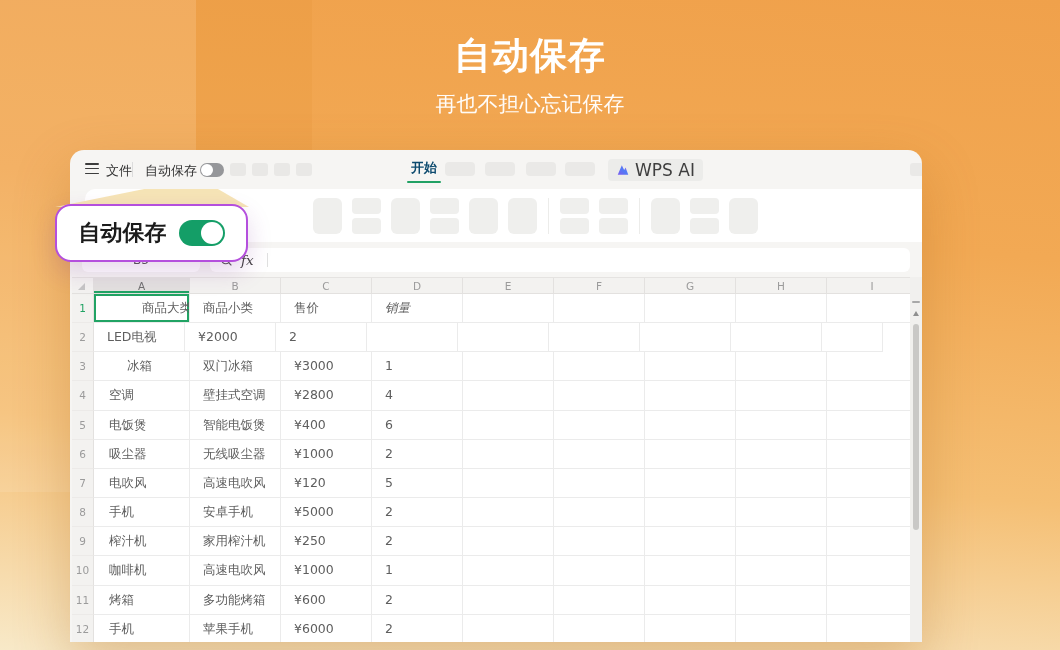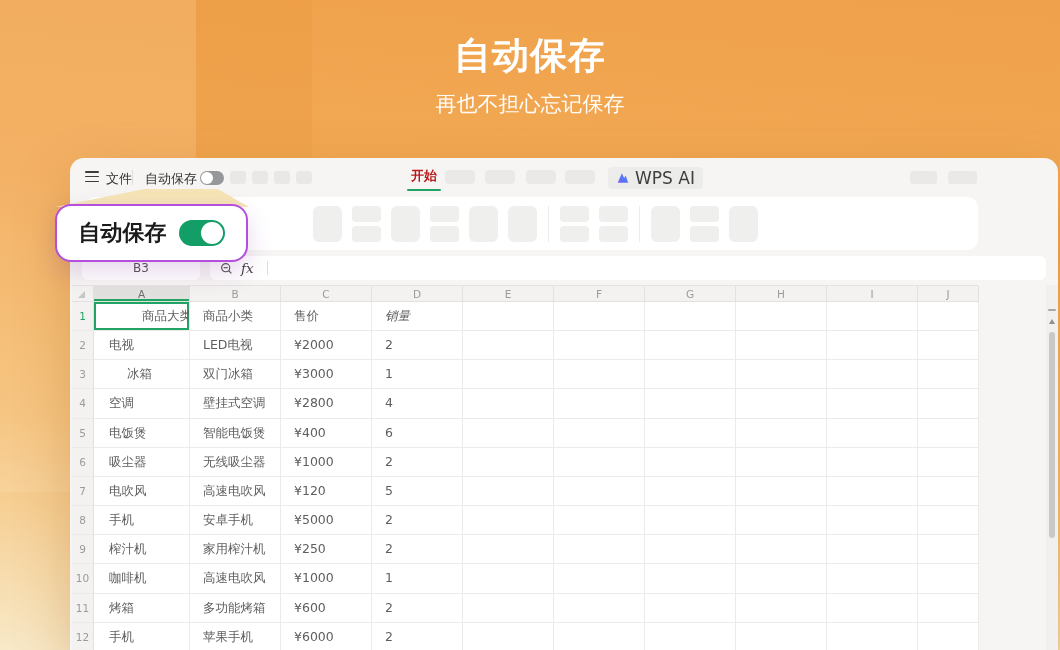--- a/index.html
+++ b/index.html
@@ -12,37 +12,37 @@
   .band1 { left:0; width:196px; height:492px; background:rgba(255,255,255,0.10); }
   .band2 { left:196px; width:116px; height:430px; background:rgba(216,118,20,0.09); }
 
   
   .hero-title { position:absolute; top:31px; left:0; width:100%; text-align:center;
                 font-size:37px; font-weight:bold; color:#ffffff; letter-spacing:1px; }
   .hero-sub   { position:absolute; top:90px; left:0; width:100%; text-align:center;
                 font-size:21px; color:rgba(255,255,255,0.96); }
 
   
-  .window { position:absolute; left:70px; top:158px; width:988px; height:492px;
+  .window { position:absolute; left:70px; top:150px; width:852px; height:492px;
             background:#f6f5f3; border-radius:14px 14px 0 0; overflow:hidden;
             box-shadow:0 22px 55px rgba(165,95,20,0.30); }
 
   
   .toolbar { position:absolute; left:0; top:0; width:100%; height:39px; }
   .hamburger { position:absolute; left:15px; top:13px; width:14px; }
   .hamburger i { display:block; width:14px; height:1.6px; background:#3d3d3d; border-radius:1px; margin-bottom:3.2px; }
   .file-label { position:absolute; left:36px; top:12px; font-size:13px; color:#333; }
   .tb-divider { position:absolute; left:62px; top:12px; width:1px; height:15px; background:#dcdcdc; }
   .tb-autosave-label { position:absolute; left:75px; top:12px; font-size:13px; color:#333; }
   .toggle-off { position:absolute; left:130px; top:13px; width:24px; height:14px; border-radius:7px;
                 background:#96979a; }
   .toggle-off .knob { position:absolute; left:1px; top:1px; width:12px; height:12px; border-radius:50%; background:#fff; }
   .tb-sq { position:absolute; top:13px; width:16px; height:13px; border-radius:3px; background:#e9e8e6; }
   .tab-home { position:absolute; left:337px; top:9px; width:34px; text-align:center;
-              font-size:13px; font-weight:600; color:#b91c1c; }
+              font-size:13px; font-weight:600; color:#0c4a6e; }
   .tab-home::after { content:""; position:absolute; left:0; top:22px; width:34px; height:2px; background:#21a164; border-radius:1px; }
   .tab-ph { position:absolute; top:12px; width:30px; height:14px; border-radius:4px; background:#eae9e7; }
   .wps-ai-btn { position:absolute; left:538px; top:9px; height:22px; padding:0 8px; border-radius:4px;
                 background:#ececea; display:flex; align-items:center; gap:5px; }
   .wps-ai-btn span { font-size:17px; color:#3f3f3f; }
   .tb-sq-r { position:absolute; top:13px; height:13px; border-radius:3px; background:#eae9e7; }
 
   
   .ribbon { position:absolute; left:15px; top:39px; width:893px; height:53px; background:#ffffff;
             border-radius:10px; display:flex; align-items:center; padding-left:228px; gap:10px; }
@@ -218,21 +218,20 @@
           <span class="cell c3" style="width: 91px; font-style: italic;">销量</span>
           <span class="cell c4" style="width: 91px;"></span>
           <span class="cell c5" style="width: 91px;"></span>
           <span class="cell c6" style="width: 91px;"></span>
           <span class="cell c7" style="width: 91px;"></span>
           <span class="cell c8" style="width: 91px;"></span>
           <span class="cell c9" style="width: 61px;"></span>
         </div>
         <div class="grid-row">
           <span class="rh">2</span>
-          <span class="cell c0" style="width: 96px;">电视</span>
           <span class="cell c1" style="width: 91px;">LED电视</span>
           <span class="cell c2" style="width: 91px;">¥2000</span>
           <span class="cell c3" style="width: 91px;">2</span>
           <span class="cell c4" style="width: 91px;"></span>
           <span class="cell c5" style="width: 91px;"></span>
           <span class="cell c6" style="width: 91px;"></span>
           <span class="cell c7" style="width: 91px;"></span>
           <span class="cell c8" style="width: 91px;"></span>
           <span class="cell c9" style="width: 61px;"></span>
         </div>

